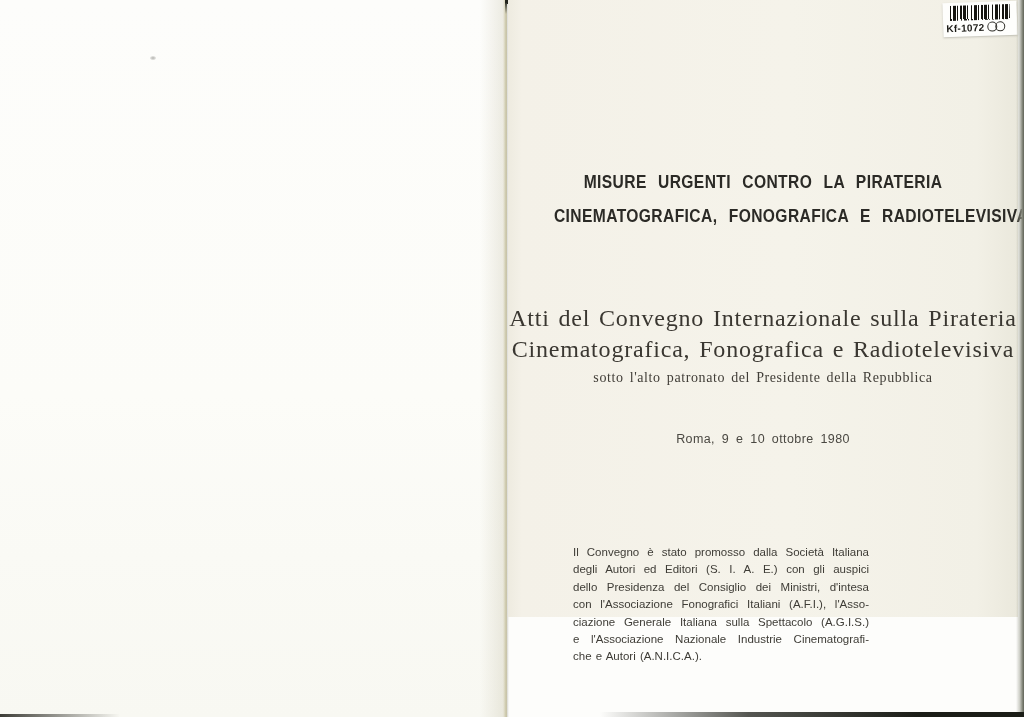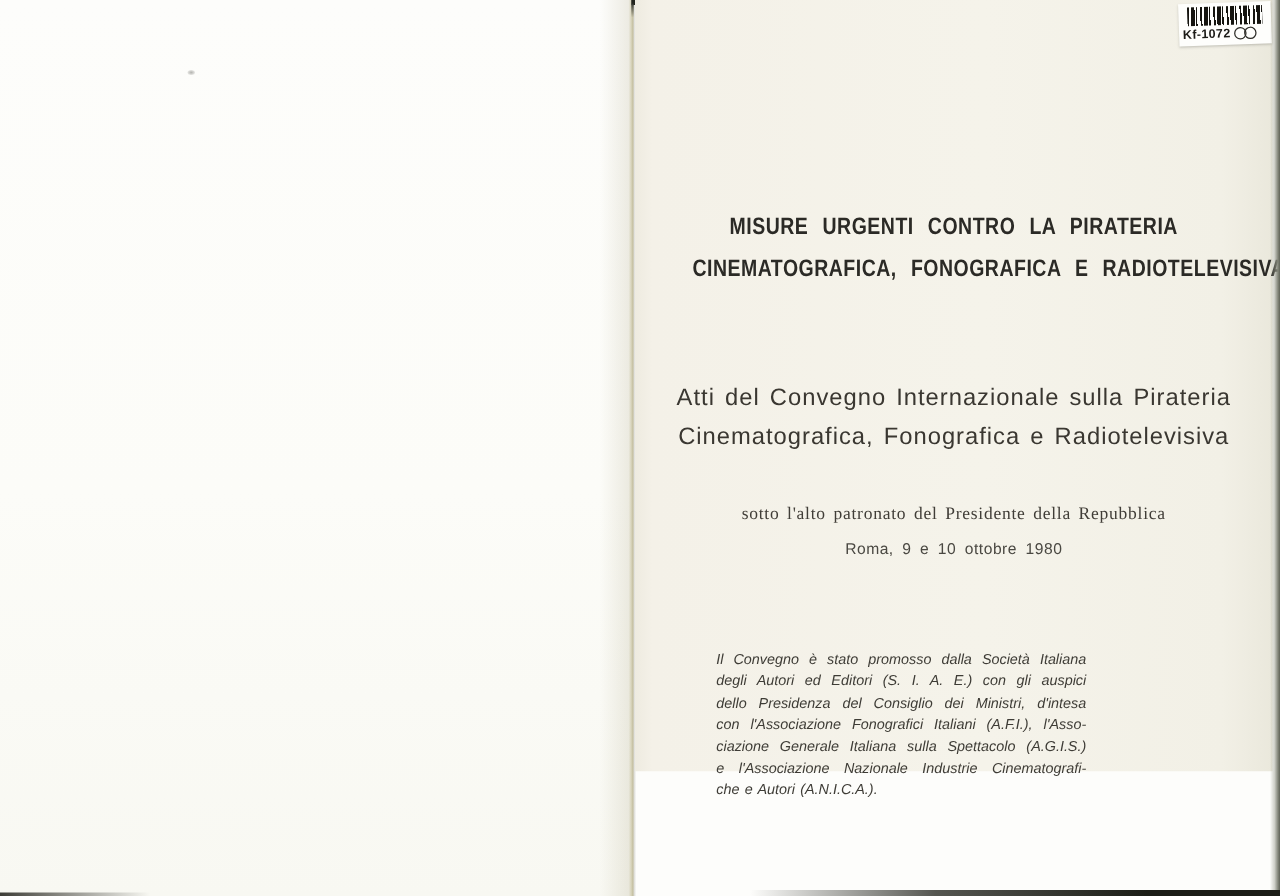--- a/index.html
+++ b/index.html
@@ -48,41 +48,40 @@
   .main-title { position:absolute; top:165px; left:0; width:100%; }
   .title-line {
     font-family:"Liberation Sans", sans-serif;
     font-weight:bold; font-size:19px; line-height:34px;
     letter-spacing:0.5px; word-spacing:8px; color:#2b2a26;
     white-space:nowrap; transform:scaleX(0.82); transform-origin:50% 50%;
   }
 
   .subtitle { position:absolute; top:303px; left:0; width:100%; }
   .subtitle-line {
-    font-family:Liberation Sans, sans-serif;
-    font-size:19px; line-height:31px; letter-spacing:0.8px; word-spacing:2px;
+    font-family:Liberation Serif, serif;
+    font-size:24px; line-height:31px; letter-spacing:0.8px; word-spacing:2px;
     color:#3a3731; white-space:nowrap;
   }
   .patronage {
     position:absolute; top:370px; left:0; width:100%;
     font-family:"Liberation Serif", serif;
     font-size:14px; letter-spacing:0.6px; word-spacing:2px; color:#403d37;
     white-space:nowrap;
-    margin-top:34px;
   }
   .place-date {
     position:absolute; top:412px; left:0; width:100%;
     font-size:12.5px; letter-spacing:0.4px; word-spacing:3px; color:#4a4842;
     white-space:nowrap;
     margin-top:20px;
   }
 
   .colophon {
-    position:absolute; left:65px; top:520px; width:296px; text-align:left;
-    font-style:italic; font-size:11.5px; line-height:17.4px; color:#3e3c36;
+    position:absolute; left:65px; top:544px; width:296px; text-align:left;
+    font-size:11.5px; line-height:17.4px; color:#3e3c36;
   }
   .colophon-line {
     text-align:justify; text-align-last:justify; white-space:normal;
     word-spacing:1px;
   }
   .colophon-line.last { text-align-last:left; }
 
   
   .sticker {
     position:absolute; left:943px; top:2px; width:74px; height:34px;

